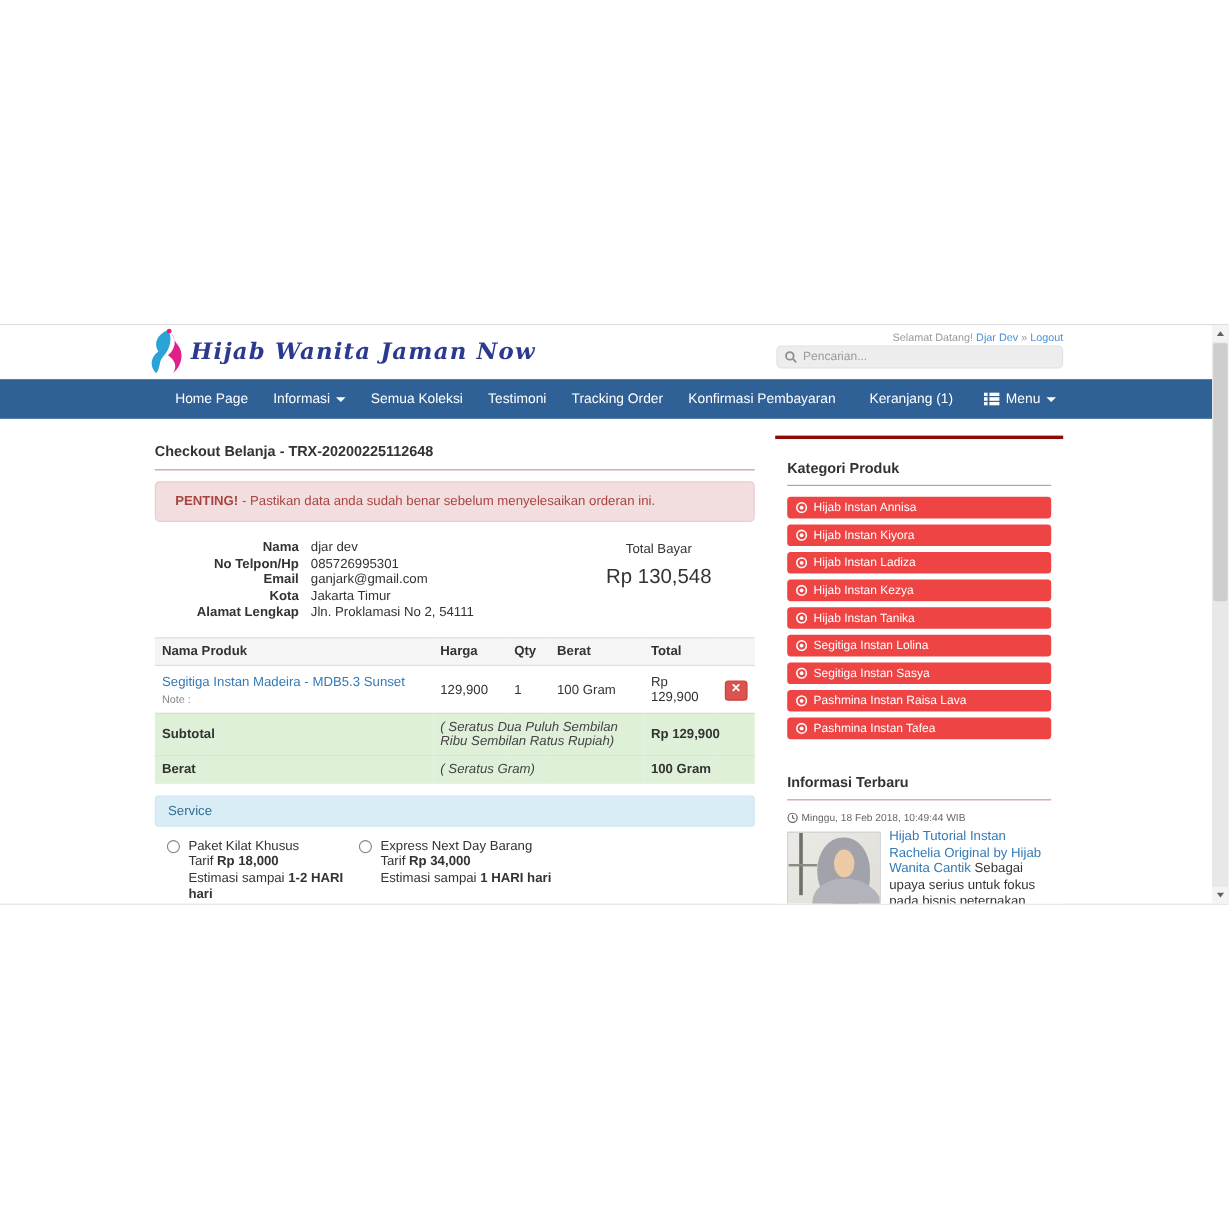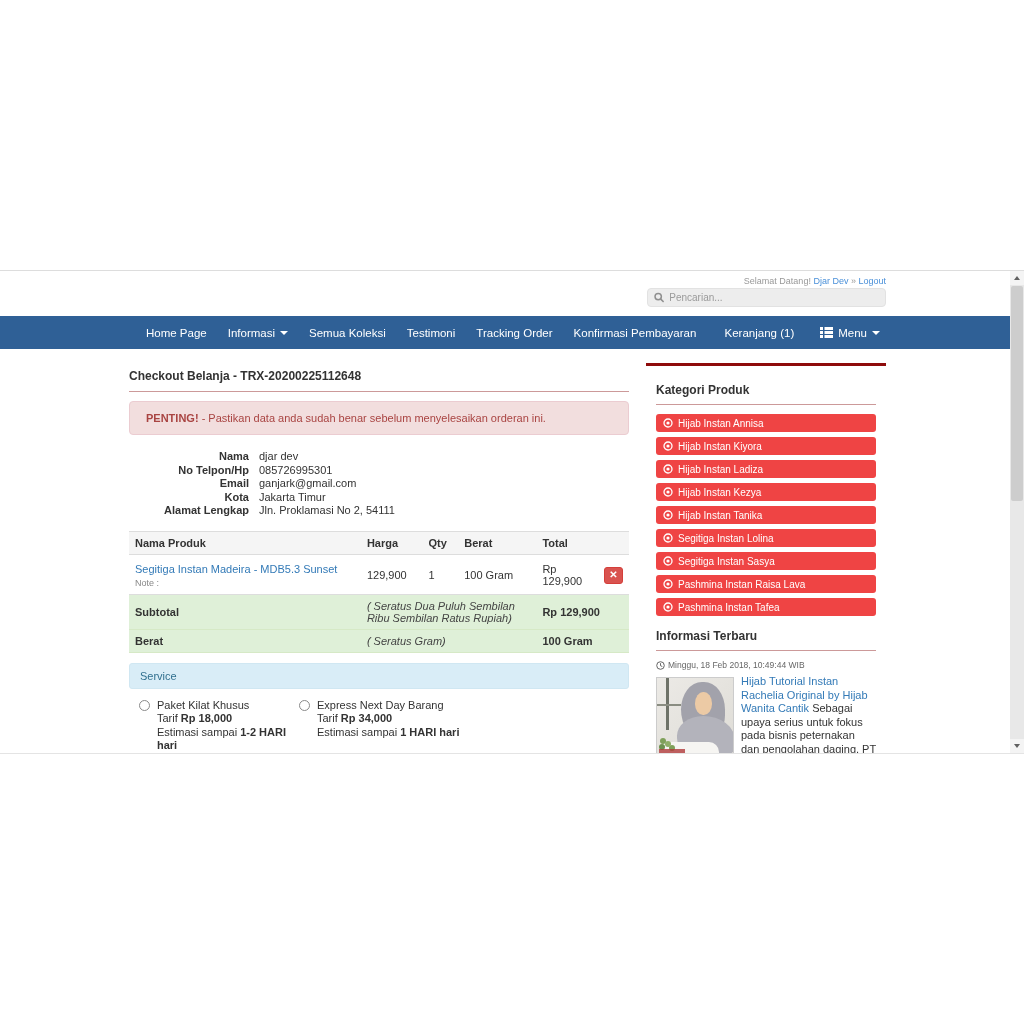--- a/index.html
+++ b/index.html
@@ -83,21 +83,21 @@
 
   
   .sidebar { position:absolute; left:646px; top:92px; width:240px; }
   .side-rule { height:3px; background:#8e0b0b; }
   .side-card { padding:17px 10px 0 10px; background:#fff; }
   .side-title { font-size:12px; font-weight:bold; color:#333; padding-bottom:7px;
     border-bottom:1px solid #c99; }
   .cat-list { margin-top:9px; }
   .cat-btn { height:18px; background:#ef4444; border-radius:3px; margin-bottom:5px;
     display:flex; align-items:center; padding:0 7px; color:#fff; font-size:10px; gap:5px; cursor:pointer; }
-  .info-title { margin-top:13px; }
+  .info-title { margin-top:29px; }
   .date-row { margin-top:9px; font-size:8.5px; color:#666; display:flex; align-items:center; gap:3px; }
   .article { margin-top:5px; font-size:11px; line-height:13.5px; color:#333; }
   .article-link { color:#337ab7; }
   .article-img { float:left; width:78px; height:80px; margin:2px 7px 2px 0; border:1px solid #ccc;
     position:relative; overflow:hidden; background:linear-gradient(135deg,#eceae6 0%,#dedcd6 100%); }
   .ai-frame-v { position:absolute; left:9px; top:0; width:3px; height:52px; background:#6e7268; }
   .ai-frame-h { position:absolute; left:0; top:26px; width:24px; height:2px; background:#8a8d82; }
   .ai-hijab { position:absolute; left:24px; top:4px; width:44px; height:58px; background:#a2a2ab;
     border-radius:50% 50% 45% 55%; }
   .ai-drape { position:absolute; left:20px; top:38px; width:58px; height:44px; background:#b3b3bb;
@@ -121,20 +121,28 @@
     border-top:4px solid #606060; }
   .sb-thumb { position:absolute; left:1px; top:15px; width:12px; height:215px; background:#cdcdcd;
     border-radius:2px; cursor:pointer; }
 </style>
 </head>
 <body>
 
 <div class="viewport">
 
   <div class="topbar">
+    <a class="logo">
+      <svg width="34" height="40" viewBox="0 0 34 40">
+        <path d="M20 2 C10 6 8 14 12 20 C6 24 4 32 10 38 C14 34 12 28 16 24 C22 18 24 8 20 2 Z" fill="#2aa3d8"></path>
+        <path d="M22 4 C28 10 26 18 20 23 C26 27 28 33 24 38 C32 32 34 20 27 13 C25 10 24 6 22 4 Z" fill="#e0218a"></path>
+        <circle cx="21" cy="3" r="2" fill="#e0218a"></circle>
+      </svg>
+      <span class="logo-text">Hijab Wanita Jaman Now</span>
+    </a>
     <div class="welcome">
       <span>Selamat Datang!</span>
       <a>Djar Dev</a>
       <span>»</span>
       <a>Logout</a>
     </div>
     <div class="search">
       <svg width="11" height="11" viewBox="0 0 11 11">
         <circle cx="4.5" cy="4.5" r="3.4" fill="none" stroke="#8f8f8f" stroke-width="1.6"></circle>
         <line x1="7" y1="7" x2="10.3" y2="10.3" stroke="#8f8f8f" stroke-width="1.6"></line>
@@ -195,20 +203,24 @@
         <span class="cust-label">Nama</span>
         <span>djar dev</span>
         <span class="cust-label">No Telpon/Hp</span>
         <span>085726995301</span>
         <span class="cust-label">Email</span>
         <span>ganjark@gmail.com</span>
         <span class="cust-label">Kota</span>
         <span>Jakarta Timur</span>
         <span class="cust-label">Alamat Lengkap</span>
         <span>Jln. Proklamasi No 2, 54111</span>
+      </div>
+      <div class="total-block">
+        <div>Total Bayar</div>
+        <div class="total-value">Rp 130,548</div>
       </div>
     </div>
 
     <table class="cart">
       <colgroup>
           <col style="width:240px">
           <col style="width:62px">
           <col style="width:36px">
         <col style="width:80px">
           <col style="width:62px">

